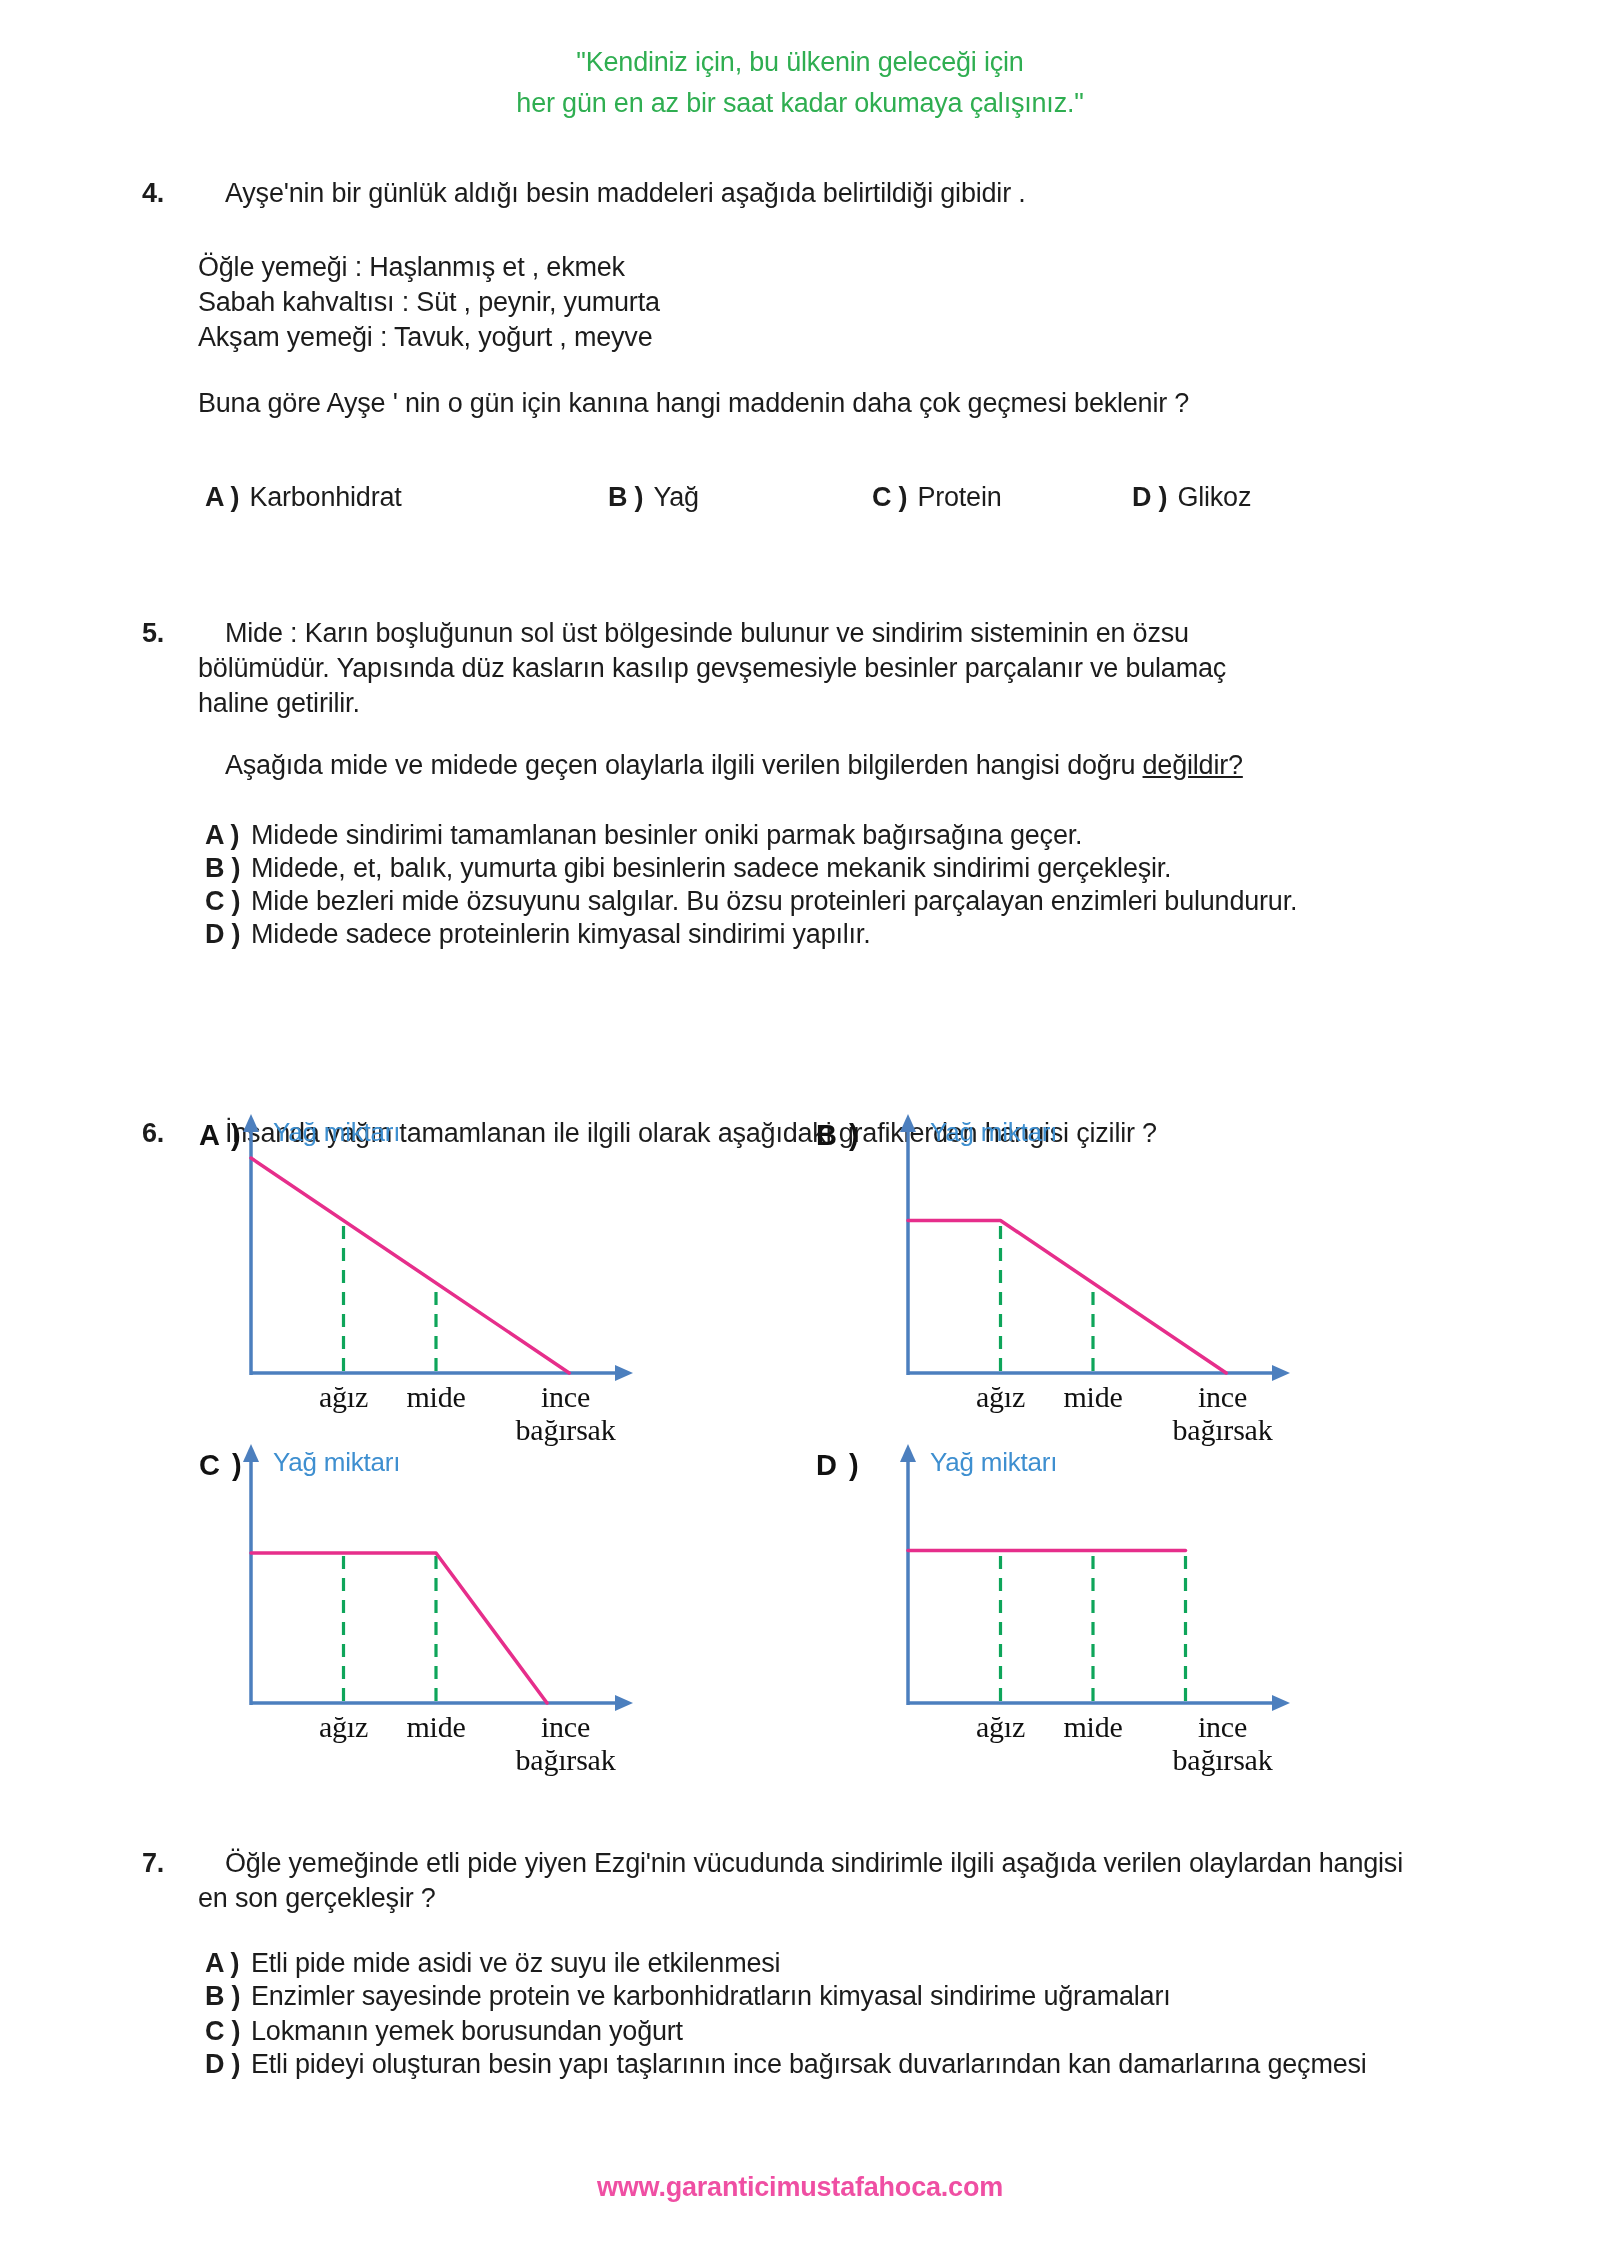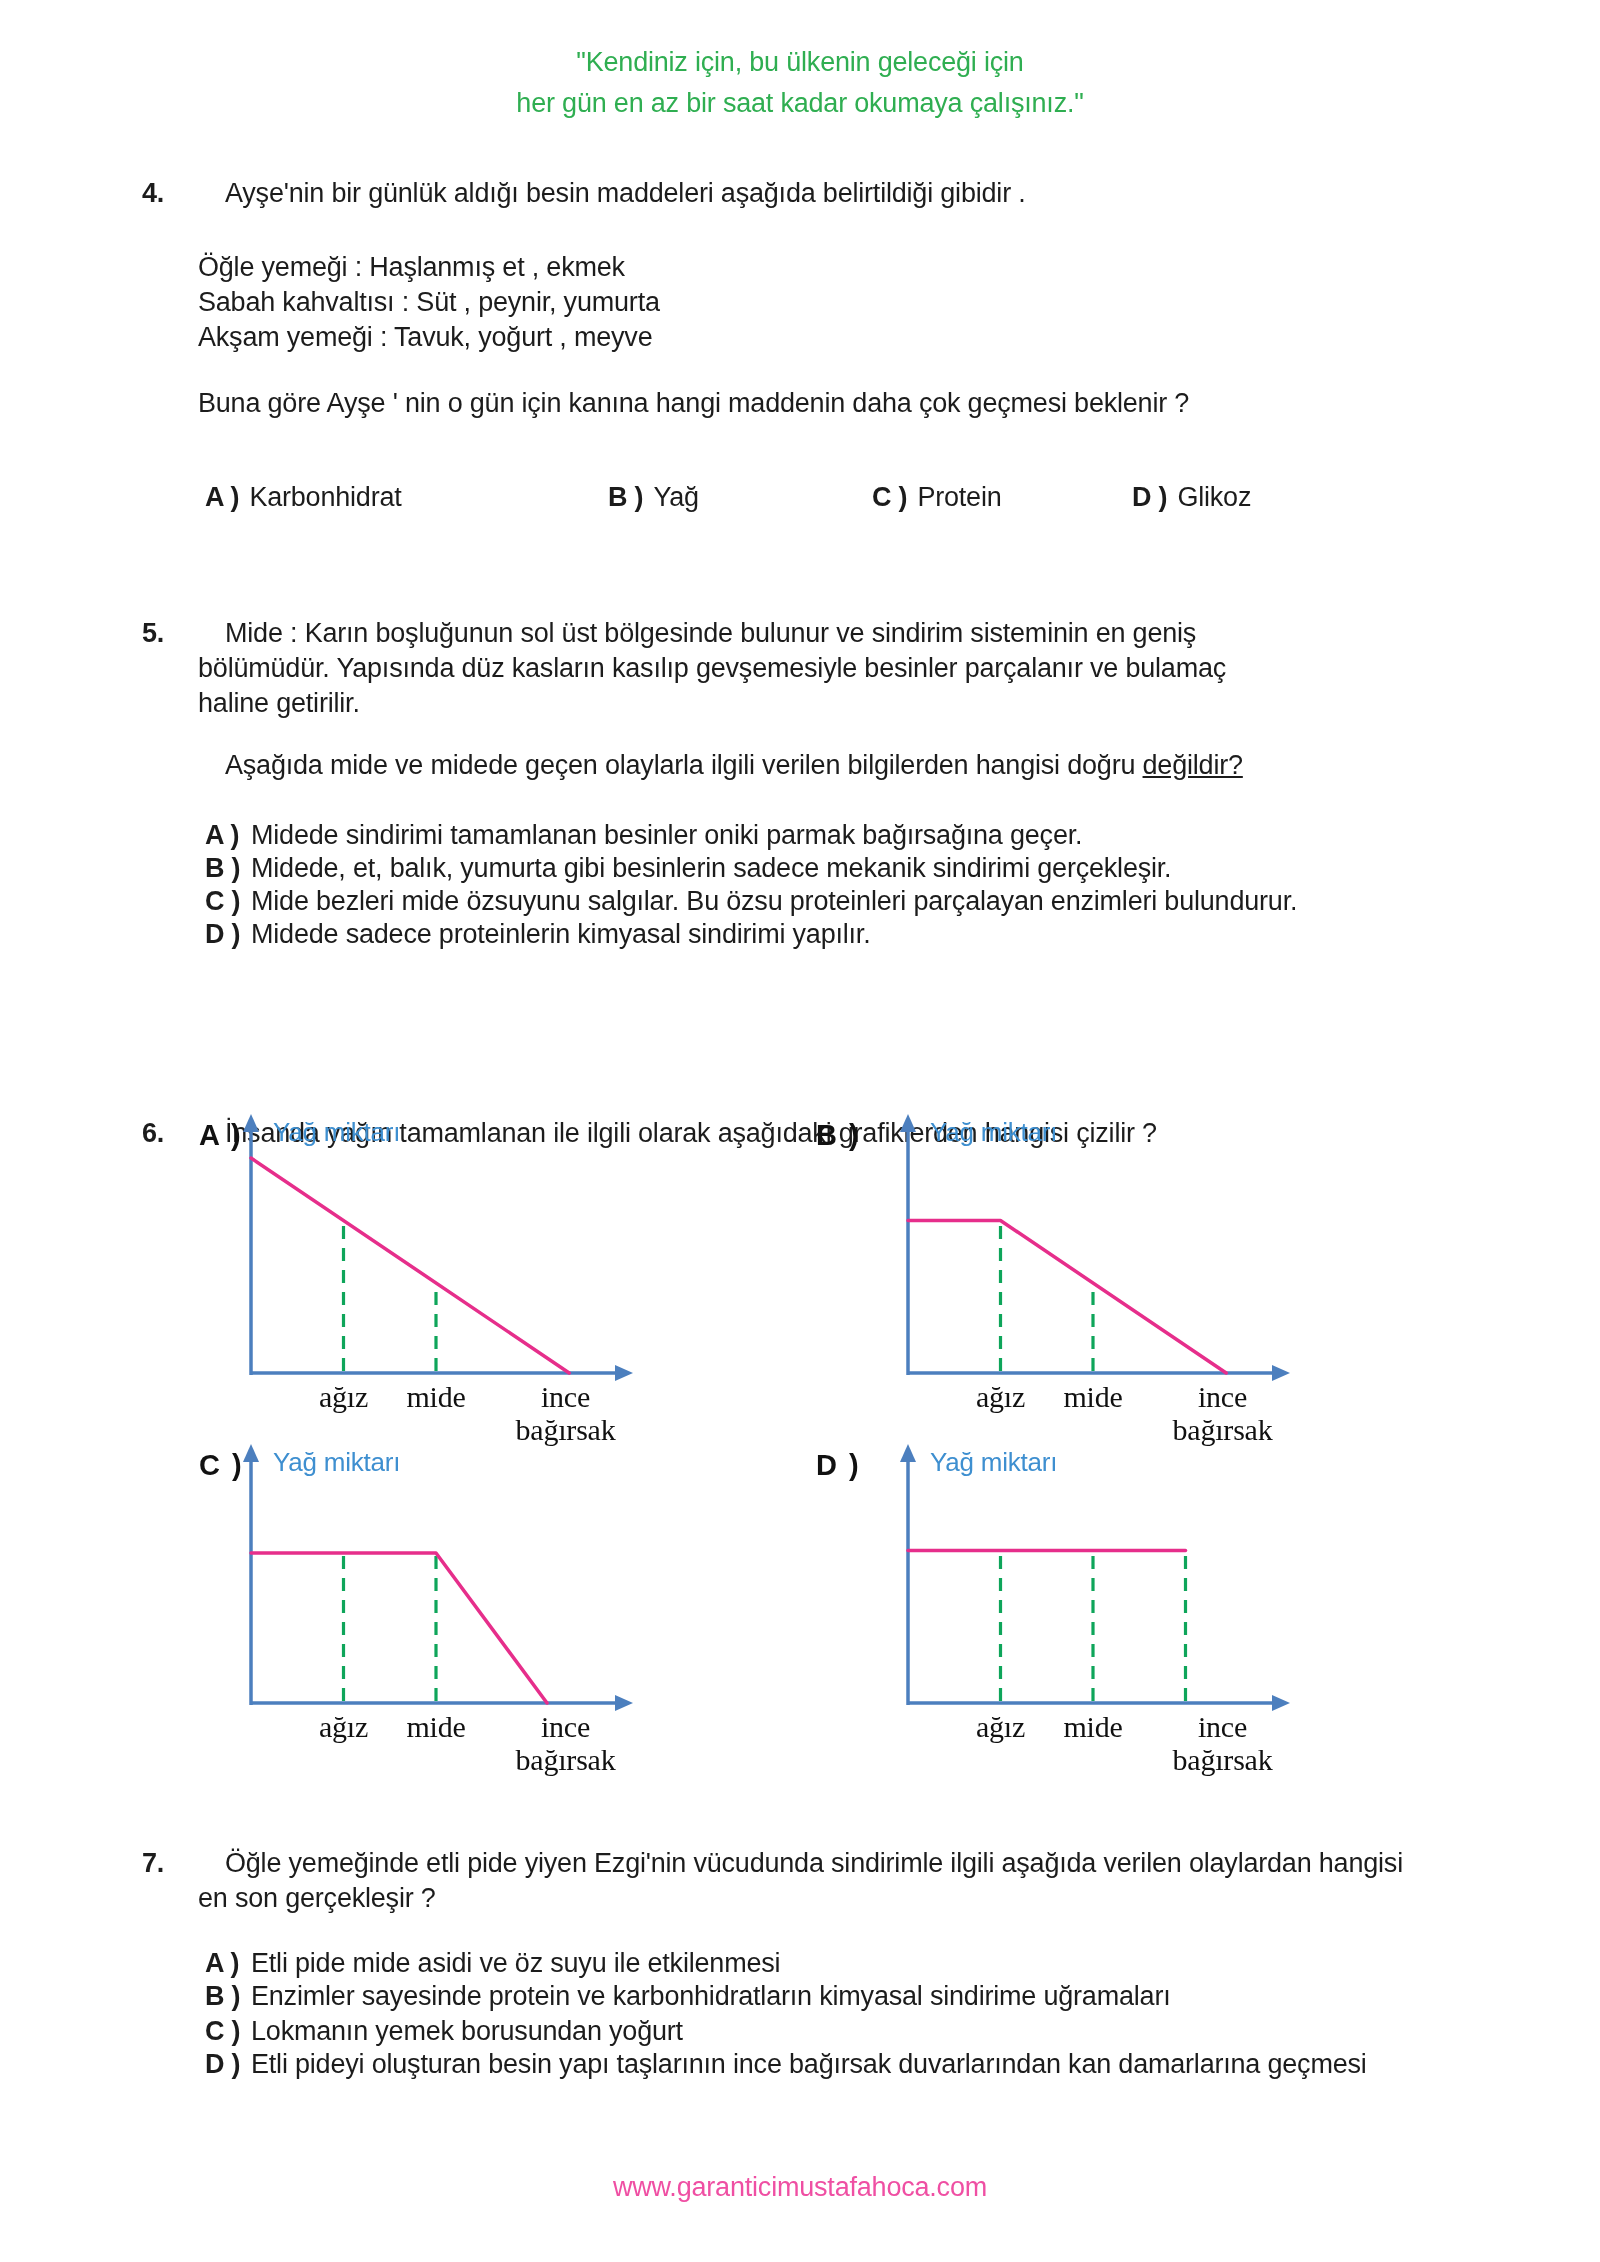--- a/index.html
+++ b/index.html
@@ -35,21 +35,21 @@
   .graph{position:absolute;width:500px;height:345px;}
   .graph .gopt{
     position:absolute;top:16px;font-size:29px;font-weight:bold;color:#111;
     letter-spacing:2px;
   }
   .graph.leftcol .gopt{left:14px;}
   .graph.rightcol .gopt{left:26px;}
   .graph svg{position:absolute;top:0;left:0;}
   .footer{
     top:2172px;left:0;width:1600px;text-align:center;
-    color:var(--pink);font-size:27px;
+    color:var(--pink);font-size:27px;font-weight:bold;
   }
 </style>
 </head>
 <body>
 
 <div class="page">
 
   <div class="abs header">
     <div>"Kendiniz için, bu ülkenin geleceği için</div>
     <div>her gün en az bir saat kadar okumaya çalışınız."</div>
@@ -65,21 +65,21 @@
     </div>
     <span class="abs t" style="left:198px;top:386px">Buna göre Ayşe ' nin o gün için kanına hangi maddenin daha çok geçmesi beklenir ?</span>
     <span class="abs t opt-inline" style="left:205px;top:480px"><span class="olet">A )</span><span>Karbonhidrat</span></span>
     <span class="abs t opt-inline" style="left:608px;top:480px"><span class="olet">B )</span><span>Yağ</span></span>
     <span class="abs t opt-inline" style="left:872px;top:480px"><span class="olet">C )</span><span>Protein</span></span>
     <span class="abs t opt-inline" style="left:1132px;top:480px"><span class="olet">D )</span><span>Glikoz</span></span>
   </div>
 
   <div>
     <span class="abs t b" style="left:142px;top:616px">5.</span>
-    <span class="abs t" style="left:225px;top:616px">Mide : Karın boşluğunun sol üst bölgesinde bulunur ve sindirim sisteminin en geniş</span>
+    <span class="abs t" style="left:225px;top:616px">Mide : Karın boşluğunun sol üst bölgesinde bulunur ve sindirim sisteminin en özsu</span>
     <span class="abs t" style="left:198px;top:651px">bölümüdür. Yapısında düz kasların kasılıp gevşemesiyle besinler parçalanır ve bulamaç</span>
     <span class="abs t" style="left:198px;top:686px">haline getirilir.</span>
     <span class="abs t" style="left:225px;top:748px"><span>Aşağıda mide ve midede geçen olaylarla ilgili verilen bilgilerden hangisi doğru </span><span class="uline">değildir?</span></span>
     <div class="abs t" style="left:205px;top:818px"><span class="olet">A )</span><span>Midede sindirimi tamamlanan besinler oniki parmak bağırsağına geçer.</span></div>
     <div class="abs t" style="left:205px;top:851px"><span class="olet">B )</span><span>Midede, et, balık, yumurta gibi besinlerin sadece mekanik sindirimi gerçekleşir.</span></div>
     <div class="abs t" style="left:205px;top:884px"><span class="olet">C )</span><span>Mide bezleri mide özsuyunu salgılar. Bu özsu proteinleri parçalayan enzimleri bulundurur.</span></div>
     <div class="abs t" style="left:205px;top:917px"><span class="olet">D )</span><span>Midede sadece proteinlerin kimyasal sindirimi yapılır.</span></div>
   </div>
 
   <div>

